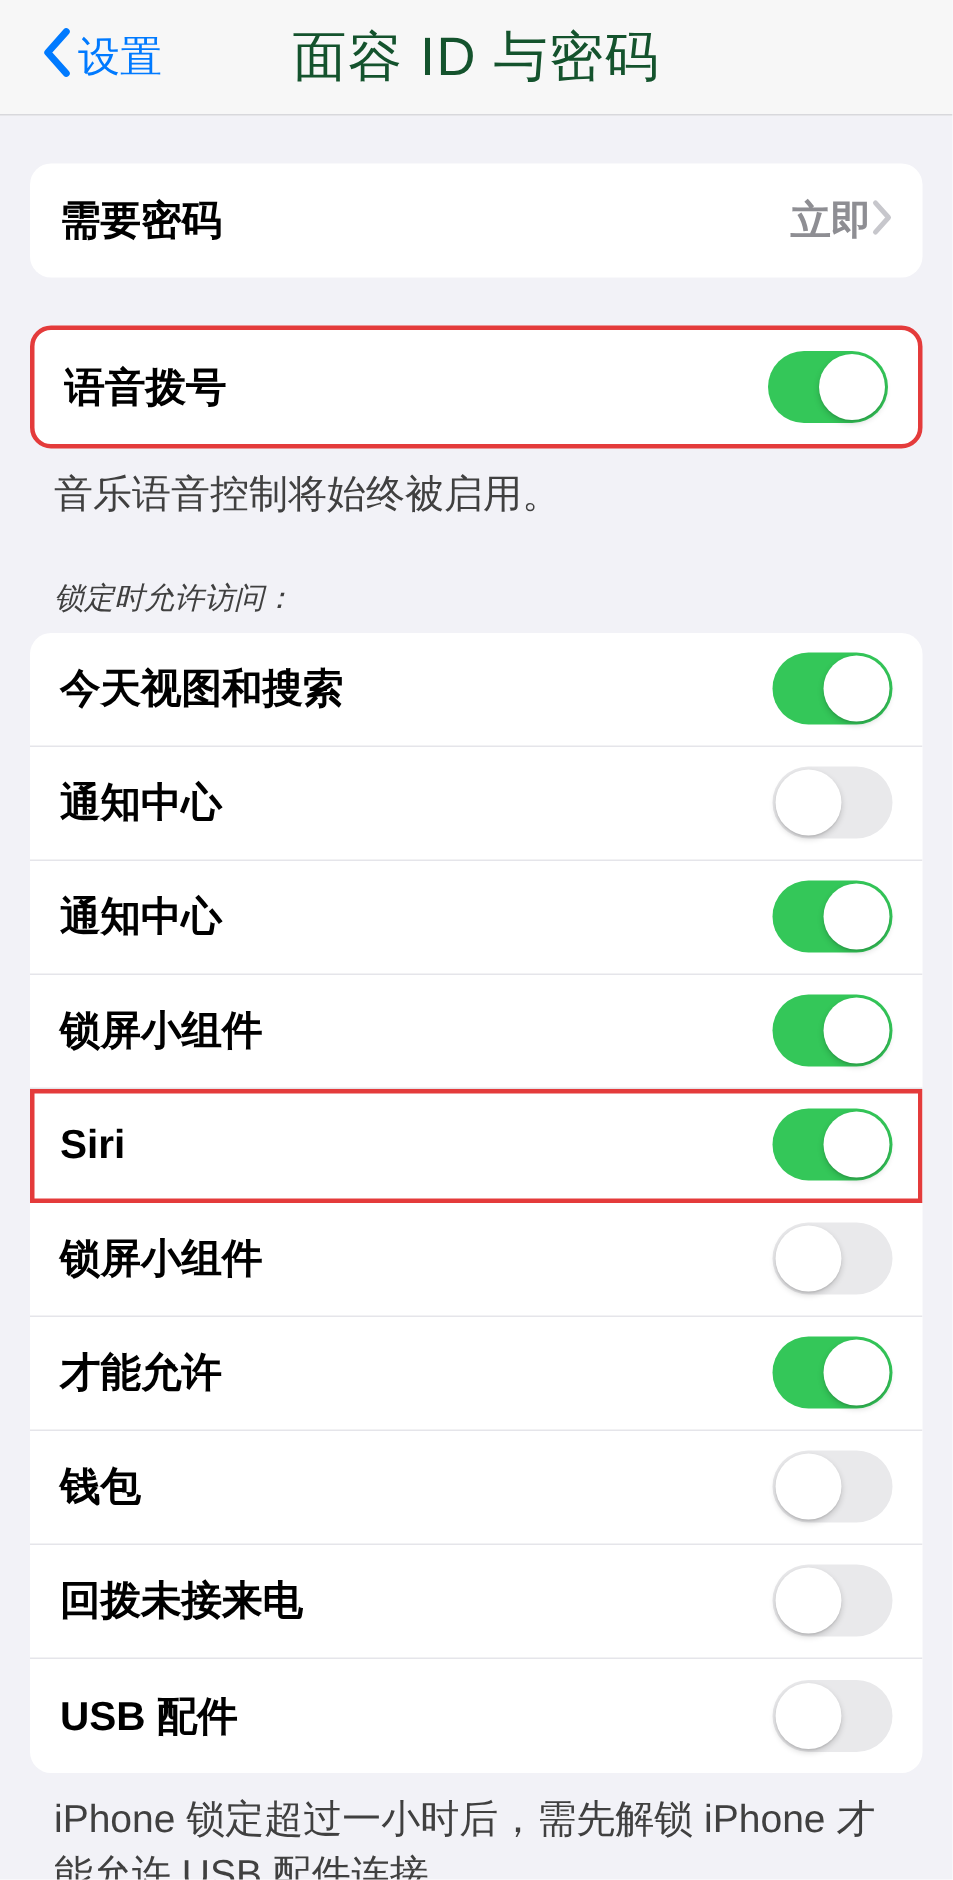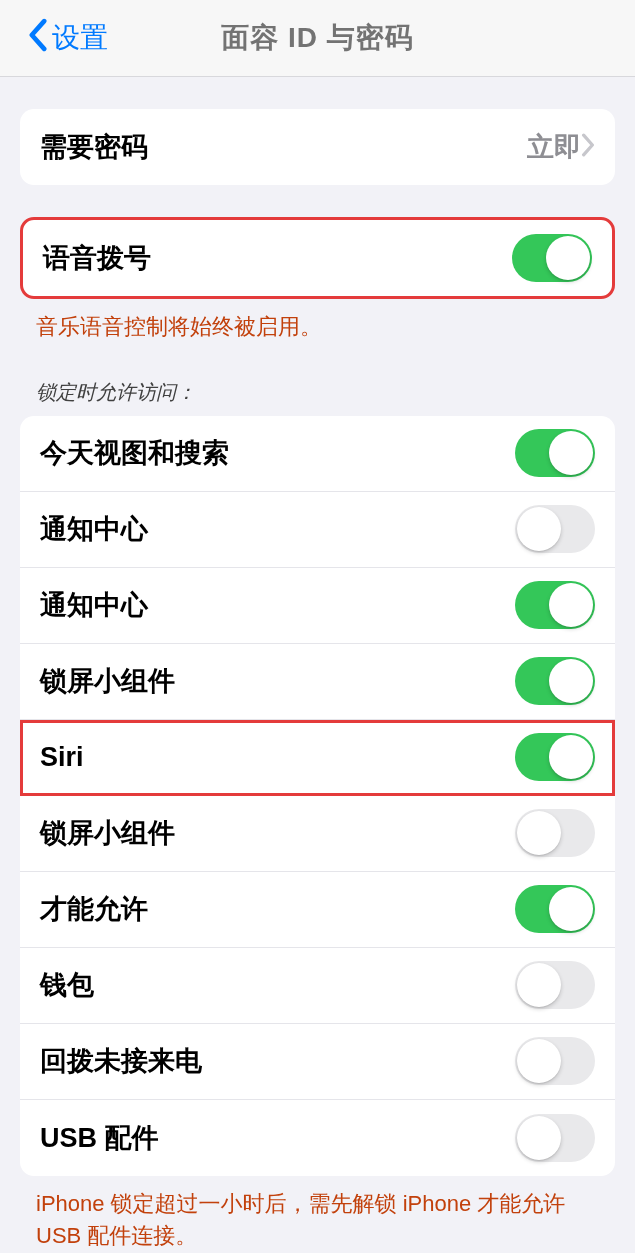--- a/index.html
+++ b/index.html
@@ -32,23 +32,23 @@
       gap: 4px;
     }
     .nav-back svg {
       width: 20px;
       height: 34px;
     }
     .nav-title {
       position: absolute;
       left: 50%;
       transform: translateX(-50%);
-      font-size: 28px;
-      font-weight: 700;
-      color: #737373;
+      font-size: 36px;
+      font-weight: 400;
+      color: #14532d;
       letter-spacing: 1px;
     }
     .content {
       padding: 0 0 20px 0;
     }
     .group {
       margin: 32px 20px 0 20px;
       background: #ffffff;
       border-radius: 14px;
       overflow: hidden;
@@ -88,22 +88,22 @@
     }
     .chevron {
       color: #c7c7cc;
     }
     .chevron svg {
       width: 14px;
       height: 24px;
     }
     .footer-text {
       margin: 12px 36px 0 36px;
-      font-size: 22px;
-      color: #c2410c;
+      font-size: 26px;
+      color: #404040;
       line-height: 1.45;
     }
     .header-text {
       margin: 36px 36px 10px 36px;
       font-size: 20px;
       color: #404040;
       font-style: italic;
     }
     .group.following-header {
       margin-top: 0;

